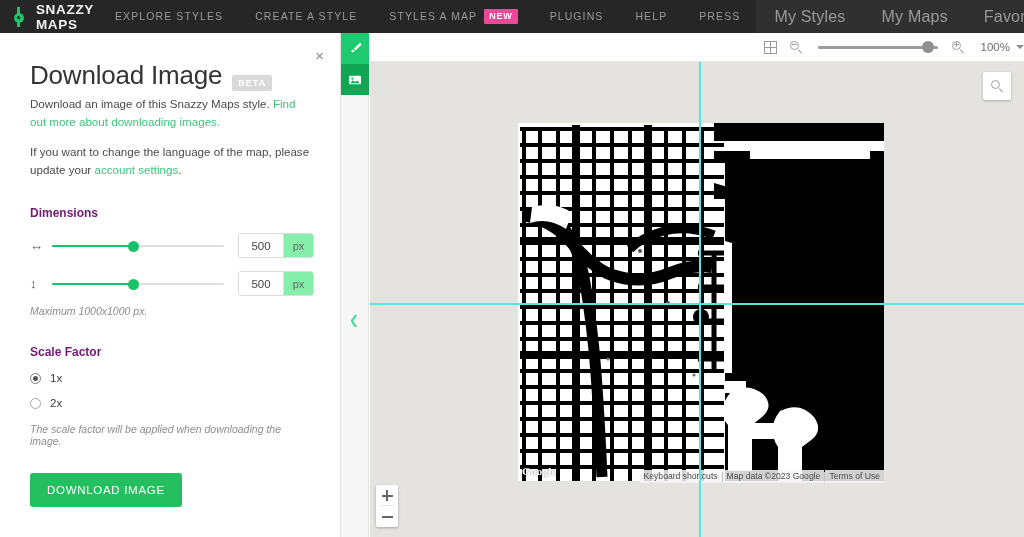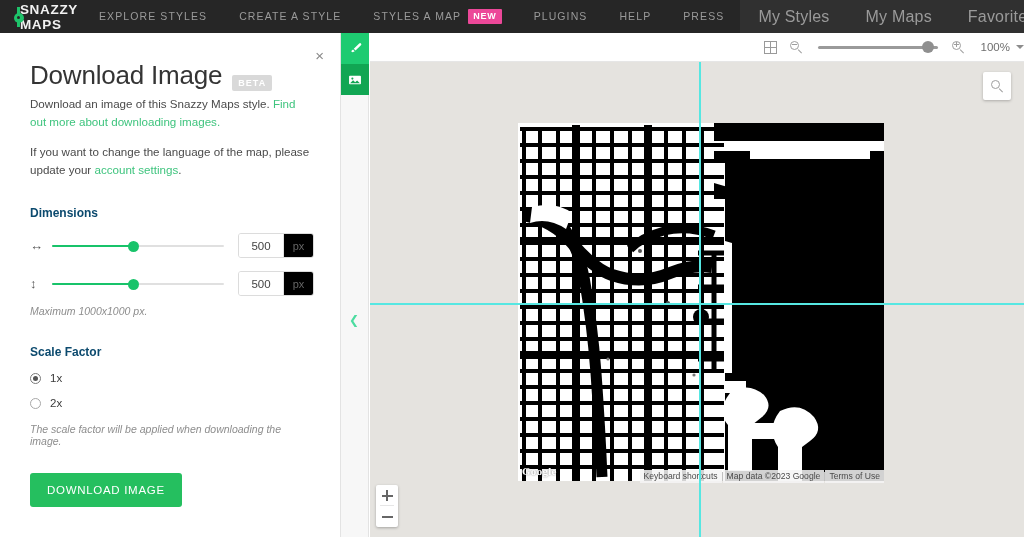--- a/index.html
+++ b/index.html
@@ -12,21 +12,21 @@
 
   
   #topnav {
     position: absolute; top: 0; left: 0;
     width: 1024px; height: 33px;
     background: #262626;
     display: flex; align-items: center;
   }
   #nav-left { display: flex; align-items: center; height: 33px; flex: 1; }
   .brand {
-    display: flex; align-items: center; gap: 0;
+    display: flex; align-items: center; gap: 16px;
     padding: 0 0 0 12px; height: 33px;
   }
   .pin-icon { width: 13px; height: 20px; position: relative; display:block; }
   .pin-icon .stem {
     position: absolute; left: 5px; top: 0; width: 3px; height: 20px;
     background: #1ec36a;
   }
   .pin-icon .head {
     position: absolute; left: 1.5px; top: 6px;
     width: 10px; height: 10px; border-radius: 50%;
@@ -91,21 +91,21 @@
   .beta-badge {
     background: #d9d9d9; color: #ffffff; font-size: 9px; font-weight: bold;
     letter-spacing: 1px; padding: 3px 6px; border-radius: 2px; margin-top: 16px;
   }
   p.para {
     font-size: 11.6px; color: #4a4a4a; line-height: 1.52; margin-top: 4px;
   }
   p.para.second { margin-top: 13px; }
   a.green-link { color: #3fc47e; text-decoration: none; cursor: pointer; }
   h2.section-title {
-    font-size: 12px; font-weight: bold; color: #0c4a6e; margin-top: 28px;
+    font-size: 12px; font-weight: bold; color: #701a75; margin-top: 28px;
   }
 
   .slider-row { display: flex; align-items: center; margin-top: 13px; gap: 0; }
   .dim-icon {
     width: 22px; font-size: 13px; color: #555; flex: none;
     text-align: left; line-height: 1;
   }
   .slider-track {
     position: relative; width: 172px; height: 14px; flex: none; margin-right: 14px;
   }
@@ -124,21 +124,21 @@
   .num-field {
     display: flex; border: 1px solid #dcdcdc; border-radius: 3px;
     height: 25px; overflow: hidden; background: #fff; flex: none;
   }
   .num-field input {
     width: 44px; border: none; outline: none; font-size: 11.5px;
     color: #444; text-align: center; background: #fff;
     font-family: "Liberation Sans", sans-serif;
   }
   .num-field .suffix {
-    width: 30px; background: #000000; border-left: 1px solid #e2e2e2;
+    width: 30px; background: #86efac; border-left: 1px solid #e2e2e2;
     font-size: 11px; color: #666; display: flex;
     align-items: center; justify-content: center;
   }
   .note {
     font-size: 10.5px; color: #8d8d8d; font-style: italic; margin-top: 9px;
   }
   .radio-row {
     display: flex; align-items: center; gap: 9px; margin-top: 13px;
     cursor: pointer; font-size: 11.5px; color: #3b3b3b;
   }

